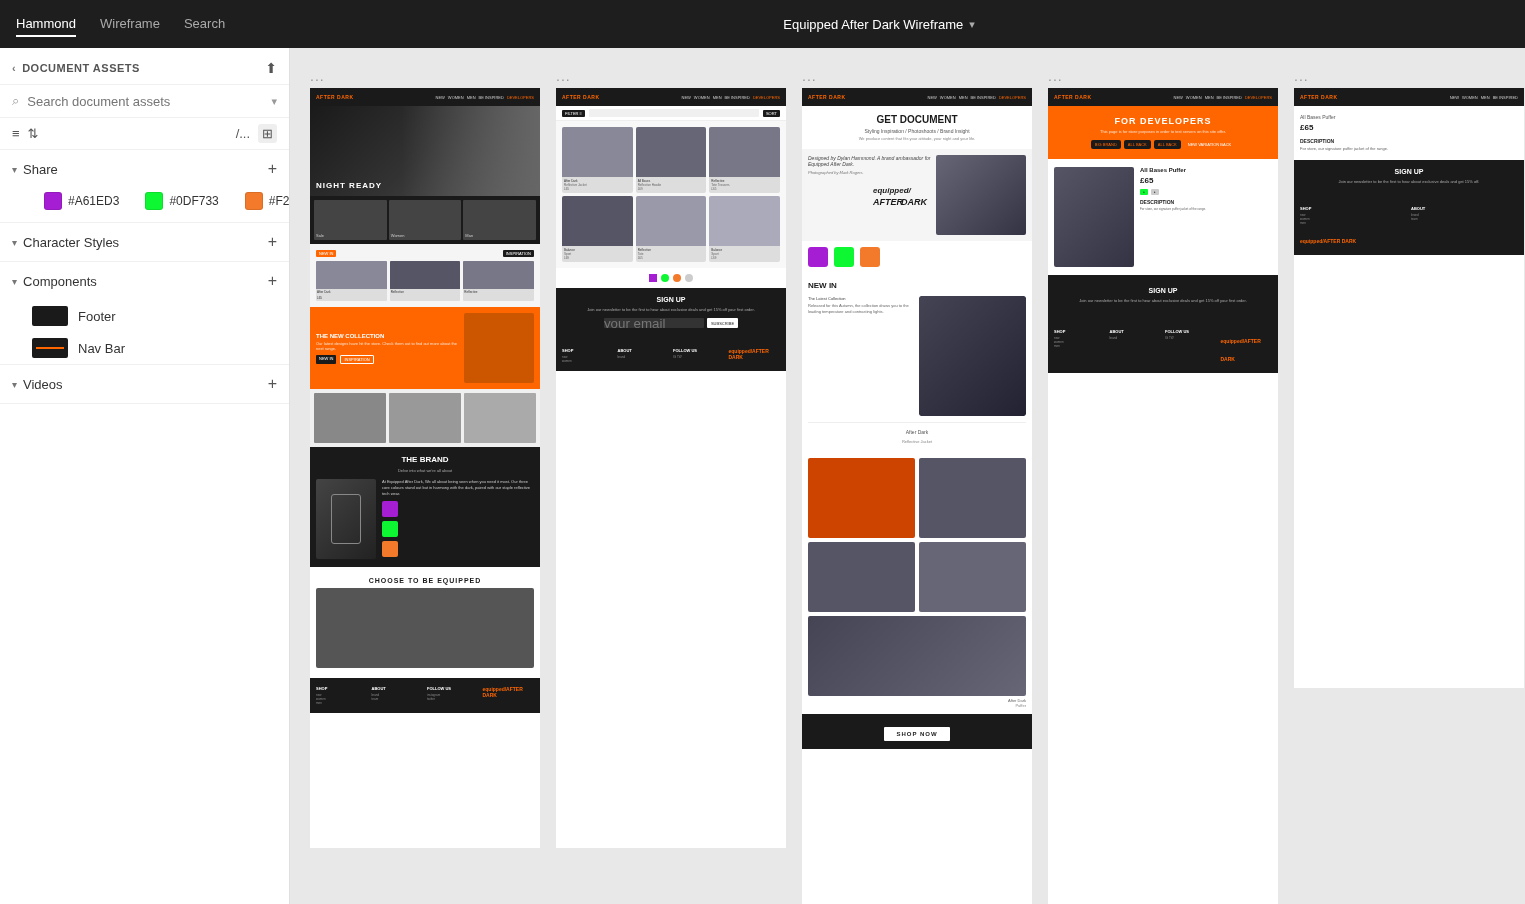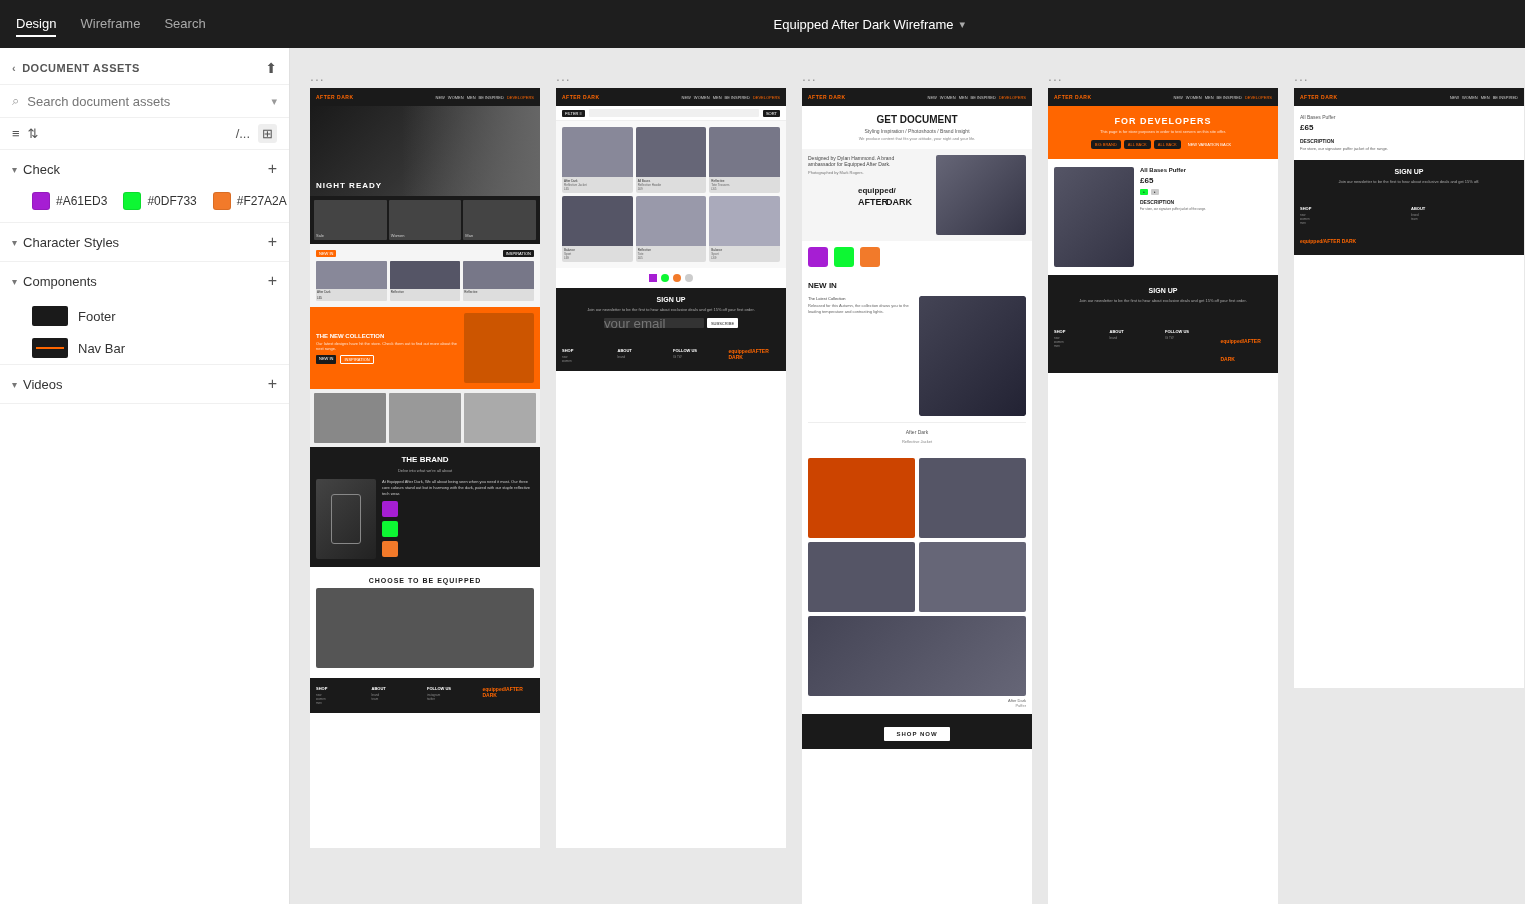--- a/index.html
+++ b/index.html
@@ -123,22 +123,22 @@
       gap: 6px;
       font-size: 13px;
       font-weight: 500;
       color: #333;
     }
     .section-arrow { font-size: 10px; color: #777; }
     .section-add { font-size: 16px; color: #555; cursor: pointer; }
 
     .colors-grid {
       display: flex;
-      gap: 16px;
-      padding: 4px 12px 12px 32px;
+      gap: 26px;
+      padding: 4px 12px 12px 44px;
       align-items: flex-end;
     }
     .color-item {
       display: flex;
       align-items: center;
       gap: 6px;
       font-size: 12px;
       color: #333;
     }
     .color-swatch {
@@ -344,23 +344,24 @@
     }
     .wf-signup-title { font-size: 7px; font-weight: bold; color: #fff; margin-bottom: 4px; }
     .wf-signup-sub { font-size: 4px; color: #aaa; margin-bottom: 6px; }
 
     
     .wf-inspired-header { padding: 8px 6px; text-align: center; background: #fff; }
     .wf-inspired-title { font-size: 10px; font-weight: bold; color: #1a1a1a; margin-bottom: 3px; }
 
     .wf-inspired-feature {
       display: flex;
-      gap: 20px;
+      gap: 5px;
       padding: 6px;
       background: #f5f5f5;
+      font-style: italic;
     }
     .wf-insp-text { flex: 1; }
     .wf-insp-img { width: 90px; background: #888; border-radius: 2px; min-height: 80px; }
 
     .wf-color-swatches {
       display: flex;
       gap: 6px;
       padding: 6px;
     }
     .wf-swatch { width: 20px; height: 20px; border-radius: 3px; }
@@ -397,21 +398,21 @@
     .wf-dev-price { font-size: 8px; font-weight: bold; color: #1a1a1a; margin-bottom: 4px; }
     .wf-dev-badge-row { display: flex; gap: 3px; flex-wrap: wrap; margin-bottom: 4px; }
     .wf-dev-badge { background: #ff6600; color: #fff; font-size: 3px; padding: 1px 3px; border-radius: 1px; }
     .wf-dev-desc-title { font-size: 5px; font-weight: bold; color: #1a1a1a; margin-bottom: 2px; }
     .wf-dev-desc { font-size: 3px; color: #666; line-height: 1.4; }
   </style>
 </head>
 <body>
 
 <div class="top-bar">
-  <div class="top-tab active">Design</div>
+  <div class="top-tab active">Hammond</div>
   <div class="top-tab">Wireframe</div>
   <div class="top-tab">Search</div>
   <div class="top-title">
     <span>Equipped After Dark Wireframe</span>
     <span class="chevron-icon">▾</span>
   </div>
 </div>
 
 <div class="main-layout">
 
@@ -436,21 +437,21 @@
       <span class="filter-icon2">⇅</span>
       <span class="filter-spacer"></span>
       <span class="list-toggle">/...</span>
       <span class="grid-toggle">⊞</span>
     </div>
 
     <div class="section">
       <div class="section-header">
         <div class="section-header-left">
           <span class="section-arrow">▾</span>
-          <span>Check</span>
+          <span>Share</span>
         </div>
         <span class="section-add">+</span>
       </div>
       <div class="colors-grid">
         <div class="color-item">
           <div class="color-swatch" style="background:#A61ED3;"></div>
           <span>#A61ED3</span>
         </div>
         <div class="color-item">
           <div class="color-swatch" style="background:#0DF733;"></div>

